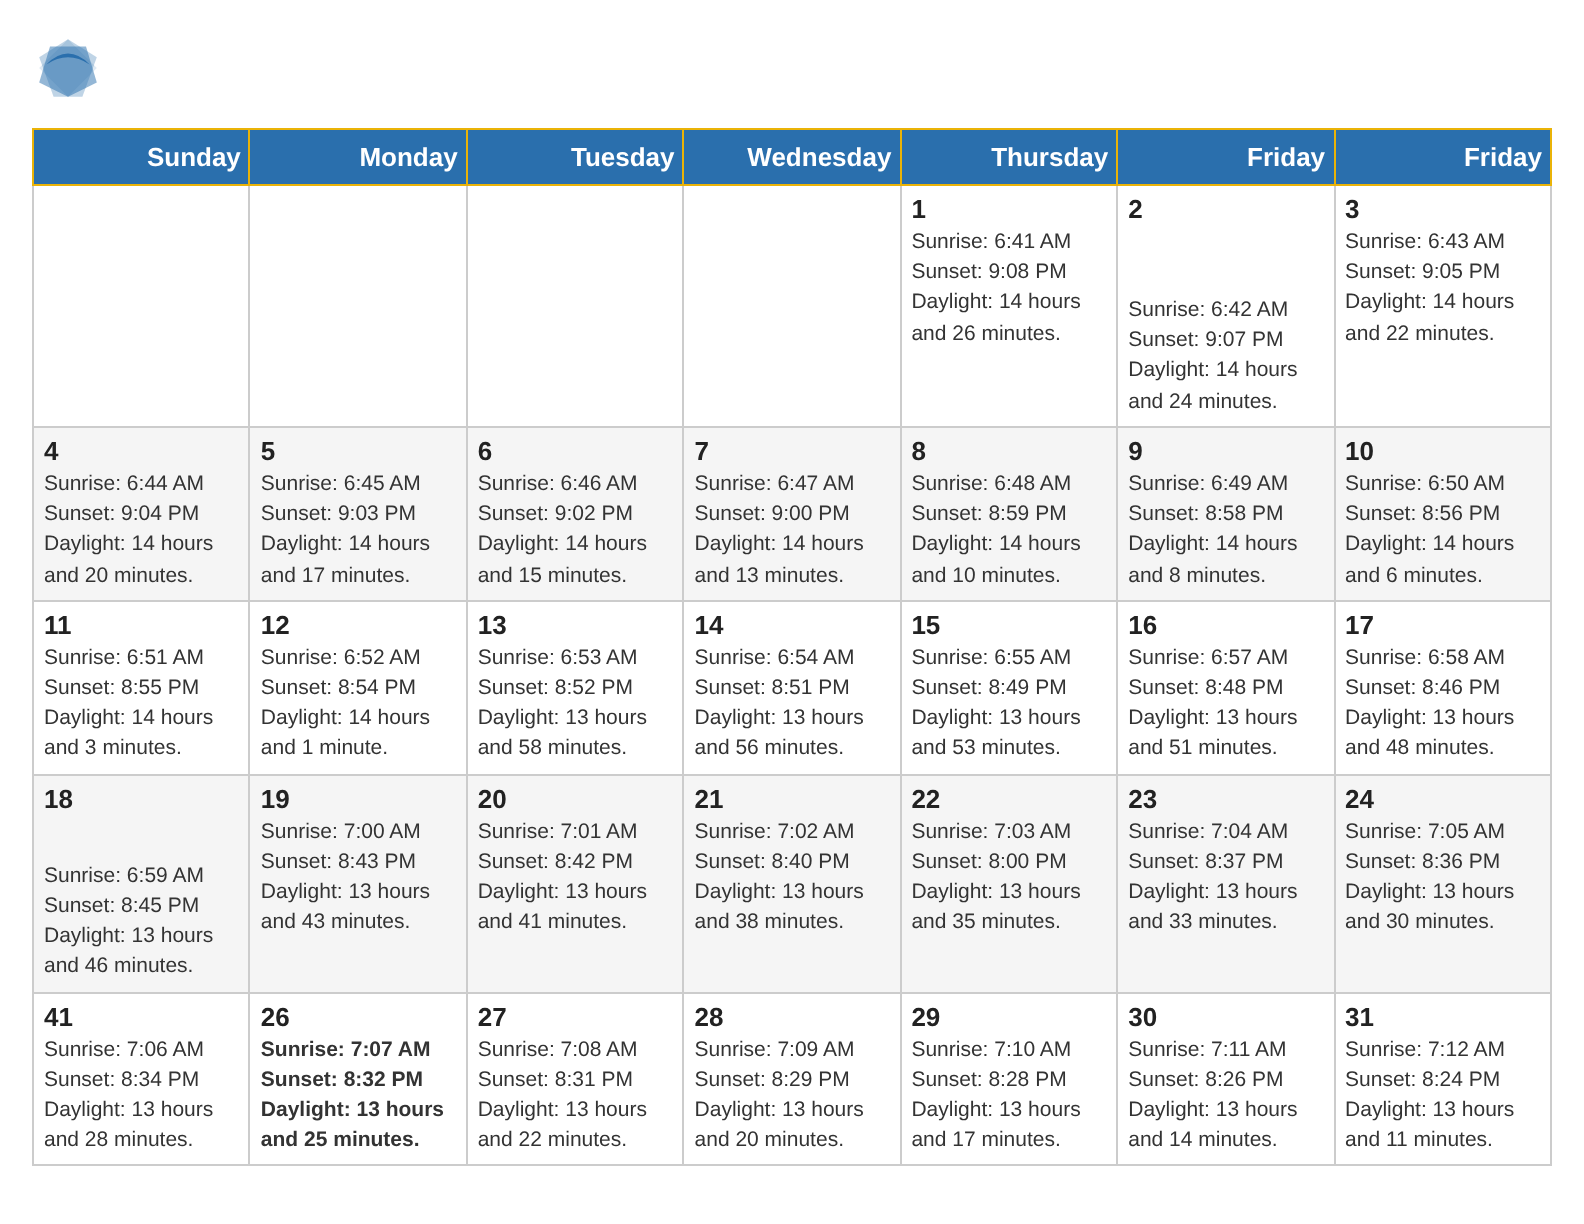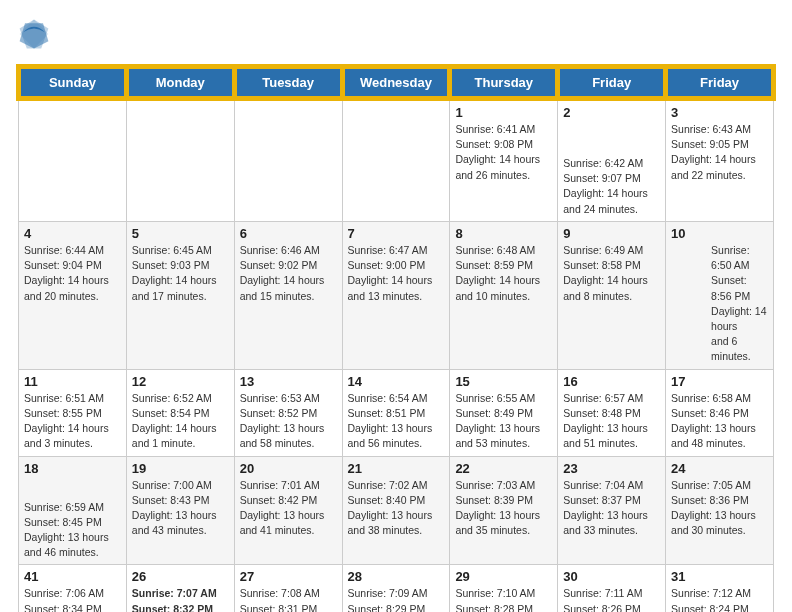--- a/index.html
+++ b/index.html
@@ -54,24 +54,24 @@
     }
     table {
       width: 100%;
       border-collapse: collapse;
       font-size: 11px;
     }
     thead tr th {
       background-color: #2a6fad;
       color: #fff;
       padding: 6px 4px;
-      text-align: center;
+      text-align: right;
       font-size: 13px;
       font-weight: bold;
-      border: 5px solid #eab308;
+      border: 1px solid #eab308;
     }
     tbody tr td {
       border: 1px solid #ccc;
       vertical-align: top;
       padding: 4px 5px;
       height: 85px;
       width: calc(100% / 7);
       background: #fff;
     }
     tbody tr:nth-child(even) td {
@@ -193,21 +193,21 @@
         </td>
         <td>
           <span class="day-num">9</span>
           <div class="day-info" style="white-space: pre-line;">Sunrise: 6:49 AM
 Sunset: 8:58 PM
 Daylight: 14 hours
 and 8 minutes.</div>
         </td>
         <td>
           <span class="day-num">10</span>
-          <div class="day-info" style="white-space: pre-line; margin-left: 40px;">Sunrise: 6:50 AM
+          <div class="day-info" style="white-space: pre-line;">Sunrise: 6:50 AM
 Sunset: 8:56 PM
 Daylight: 14 hours
 and 6 minutes.</div>
         </td>
       </tr>
       <tr>
         <td>
           <span class="day-num">11</span>
           <div class="day-info" style="white-space: pre-line;">Sunrise: 6:51 AM
 Sunset: 8:55 PM
@@ -282,21 +282,21 @@
         <td>
           <span class="day-num">21</span>
           <div class="day-info" style="white-space: pre-line;">Sunrise: 7:02 AM
 Sunset: 8:40 PM
 Daylight: 13 hours
 and 38 minutes.</div>
         </td>
         <td>
           <span class="day-num">22</span>
           <div class="day-info" style="white-space: pre-line;">Sunrise: 7:03 AM
-Sunset: 8:39 PM
+Sunset: 8:00 PM
 Daylight: 13 hours
 and 35 minutes.</div>
         </td>
         <td>
           <span class="day-num">23</span>
           <div class="day-info" style="white-space: pre-line;">Sunrise: 7:04 AM
 Sunset: 8:37 PM
 Daylight: 13 hours
 and 33 minutes.</div>
         </td>

